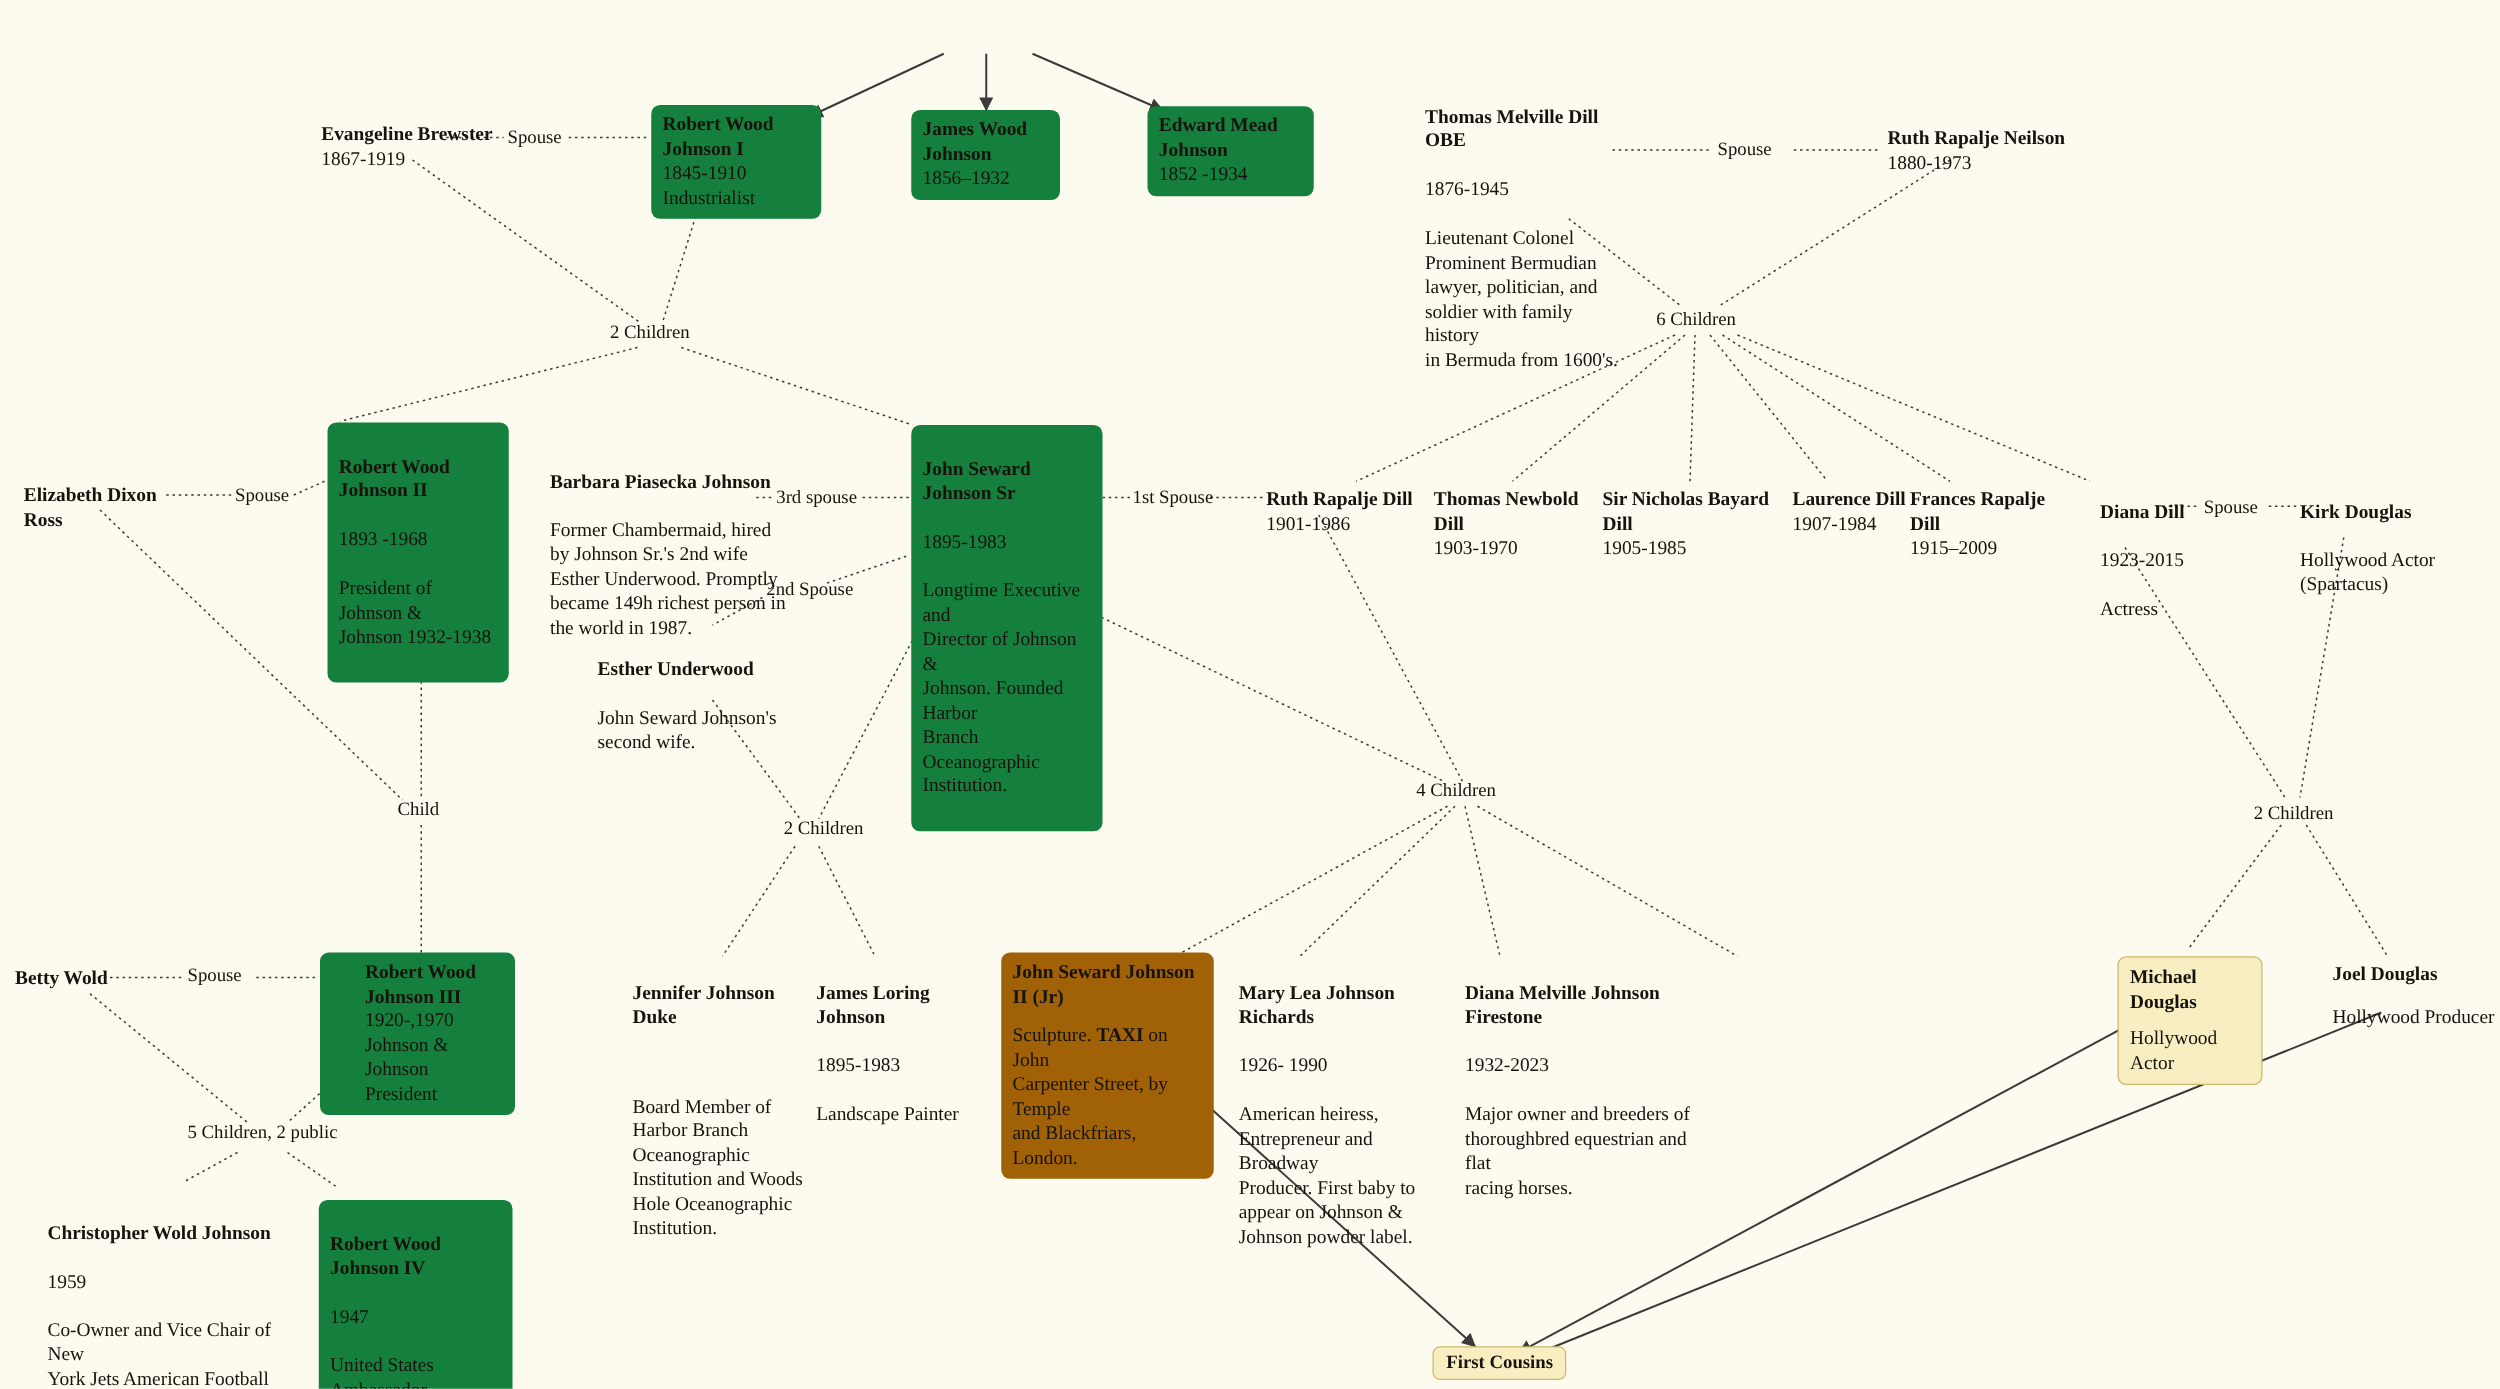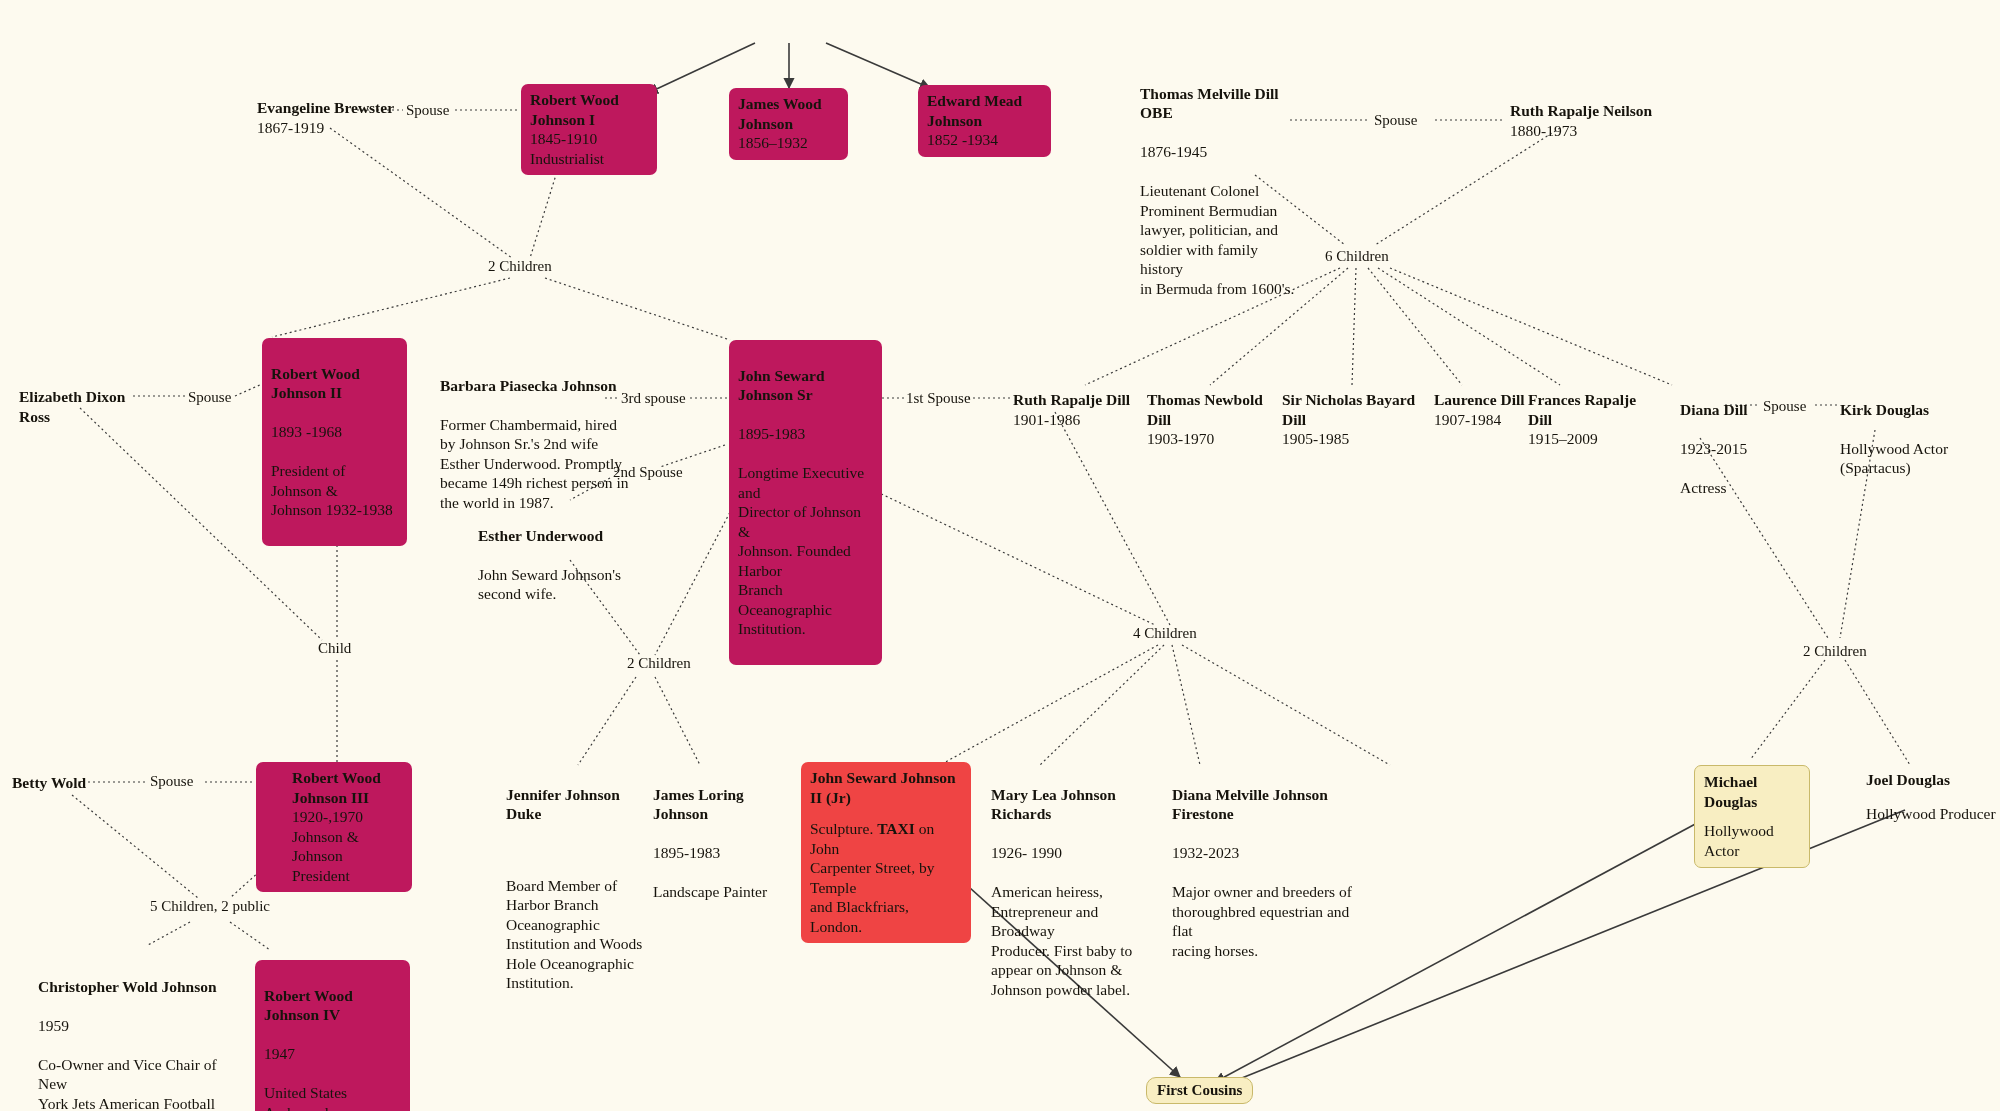--- a/index.html
+++ b/index.html
@@ -23,22 +23,22 @@
   .plain{font-size:15.5px;}
   .plain .nm{font-size:15.5px;}
 
   
   .box{
     border-radius:7px;
     padding:6px 9px 7px 9px;
     box-sizing:border-box;
     font-size:15.5px;
   }
-  .box.blue{background:#be185d;}
-  .box.pink{background:#ef4444;}
+  .box.blue{background:#15803d;}
+  .box.pink{background:#a16207;}
   .box.yellow{background:#f8eec2;border:1px solid #c9b96a;}
   .box .nm{font-size:15.5px;}
 
   .title-box{
     background:#cce8fb;border-radius:8px;
     padding:6px 14px;font-weight:bold;font-size:19px;
     text-align:center;
   }
 
   .edge-label{
@@ -342,15 +342,15 @@
   <span class="ln" style="height:10px"></span>
   <span class="ln">Hollywood Actor</span>
 </div>
 
 <div class="node plain" style="left:1866px;top:770px;width:140px;">
   <span class="nm">Joel Douglas</span>
   <span class="ln" style="height:14px"></span>
   <span class="ln">Hollywood Producer</span>
 </div>
 
-<div class="cousins" style="left:1146px;top:1077px;border-radius:10px;">First Cousins</div>
+<div class="cousins" style="left:1146px;top:1077px;">First Cousins</div>
 
 </div>
 
 </body></html>

